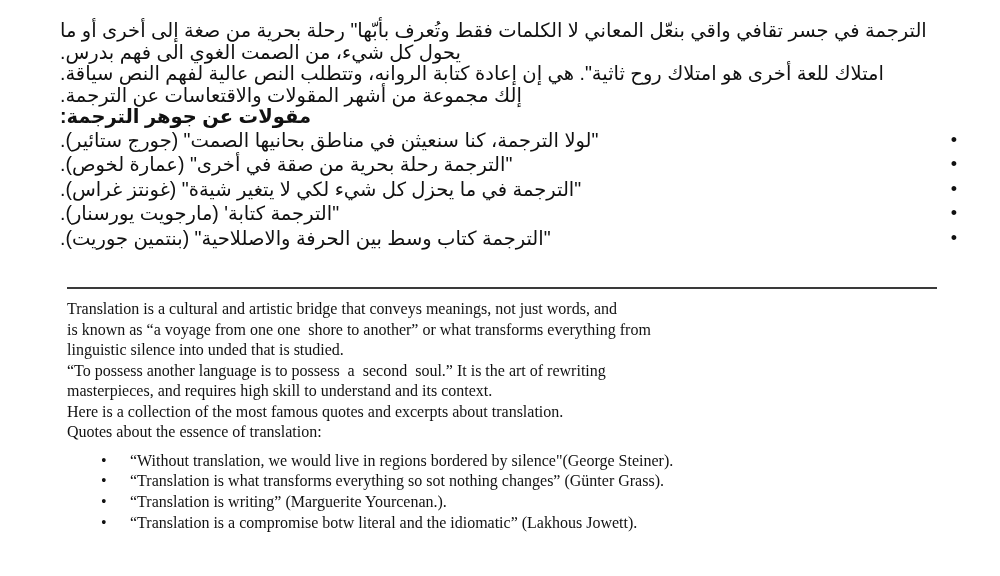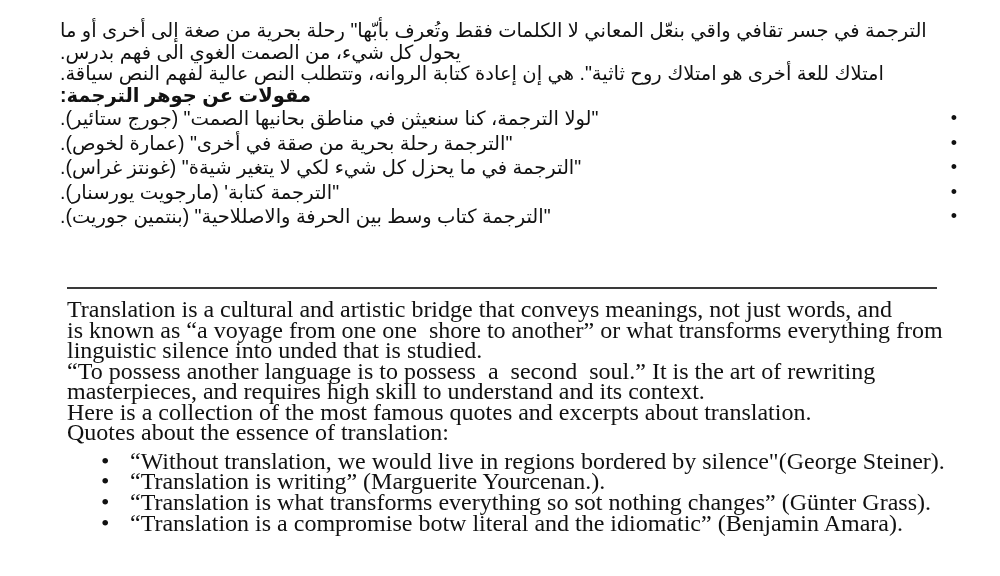--- a/index.html
+++ b/index.html
@@ -56,21 +56,21 @@
       width: 870px;
       height: 2px;
       background: #3a3a3a;
     }
     .english {
       position: absolute;
       top: 299px;
       left: 67px;
       width: 900px;
       font-family: "Liberation Serif", "DejaVu Serif", serif;
-      font-size: 24px;
+      font-size: 16px;
       line-height: 20.5px;
       text-align: left;
     }
     .english p {
       margin: 0;
       white-space: pre-wrap;
     }
     .english .quotes-title {
       margin-top: 0;
     }
@@ -90,20 +90,21 @@
       left: 26px;
       top: 0;
     }
   </style>
 </head>
 <body>
 
 <div class="arabic">
   <p>الترجمة في جسر تقافي واقي بنعّل المعاني لا الكلمات فقط وتُعرف بأبّها" رحلة بحرية من صغة إلى أخرى أو ما يحول كل شيء، من الصمت الغوي الى فهم بدرس.</p>
   <p>امتلاك للعة أخرى هو امتلاك روح ثاثية". هي إن إعادة كتابة الروانه، وتتطلب النص عالية لفهم النص سياقة.</p>
+  <p>إلك مجموعة من أشهر المقولات والاقتعاسات عن الترجمة.</p>
   <p class="heading">مقولات عن جوهر الترجمة:</p>
   <ul>
     <li>"لولا الترجمة، كنا سنعيثن في مناطق بحانيها الصمت" (جورج ستائير).</li>
     <li>"الترجمة رحلة بحرية من صقة في أخرى" (عمارة لخوص).</li>
     <li>"الترجمة في ما يحزل كل شيء لكي لا يتغير شيةة" (غونتز غراس).</li>
     <li>"الترجمة كتابة' (مارجويت يورسنار).</li>
     <li>"الترجمة كتاب وسط بين الحرفة والاصللاحية" (بنتمين جوريت).</li>
   </ul>
 </div>
 
@@ -112,17 +113,17 @@
 <div class="english">
   <p>Translation is a cultural and artistic bridge that conveys meanings, not just words, and
 is known as “a voyage from one one  shore to another” or what transforms everything from
 linguistic silence into unded that is studied.</p>
   <p>“To possess another language is to possess  a  second  soul.” It is the art of rewriting
 masterpieces, and requires high skill to understand and its context.</p>
   <p>Here is a collection of the most famous quotes and excerpts about translation.</p>
   <p class="quotes-title">Quotes about the essence of translation:</p>
   <ul>
     <li>“Without translation, we would live in regions bordered by silence"(George Steiner).</li>
+    <li>“Translation is what transforms everything so sot nothing changes” (Günter Grass).</li>
     <li>“Translation is writing” (Marguerite Yourcenan.).</li>
-    <li>“Translation is what transforms everything so sot nothing changes” (Günter Grass).</li>
-    <li>“Translation is a compromise botw literal and the idiomatic” (Benjamin Amara).</li>
+    <li>“Translation is a compromise botw literal and the idiomatic” (Lakhous Jowett).</li>
   </ul>
 </div>
 
 </body></html>

